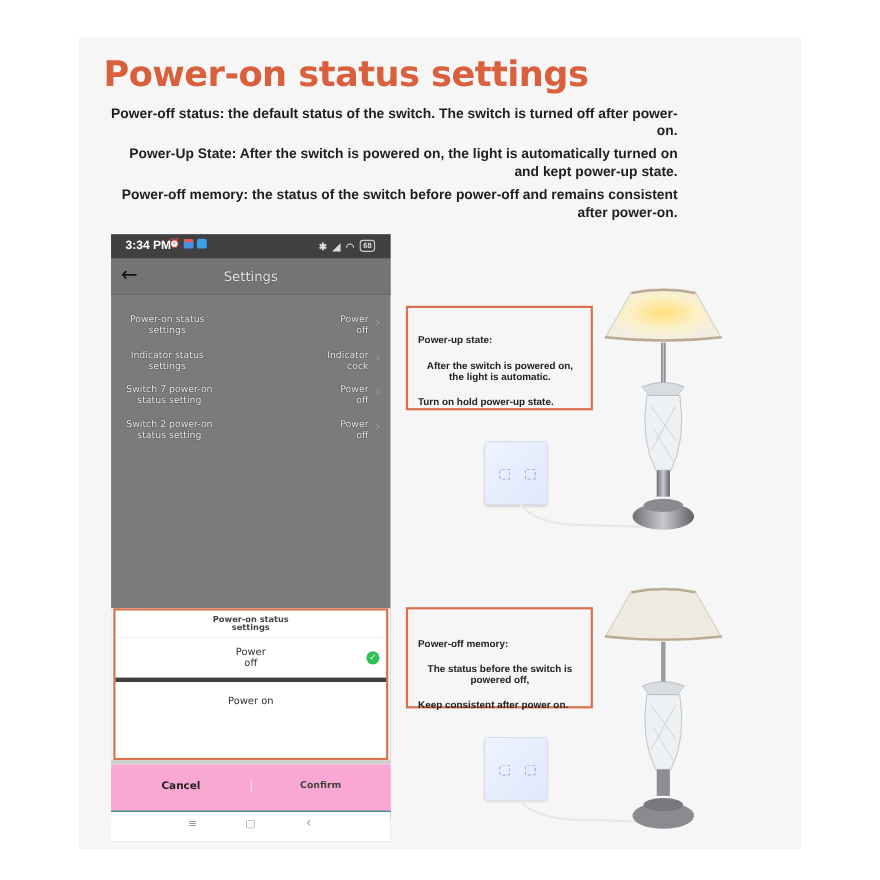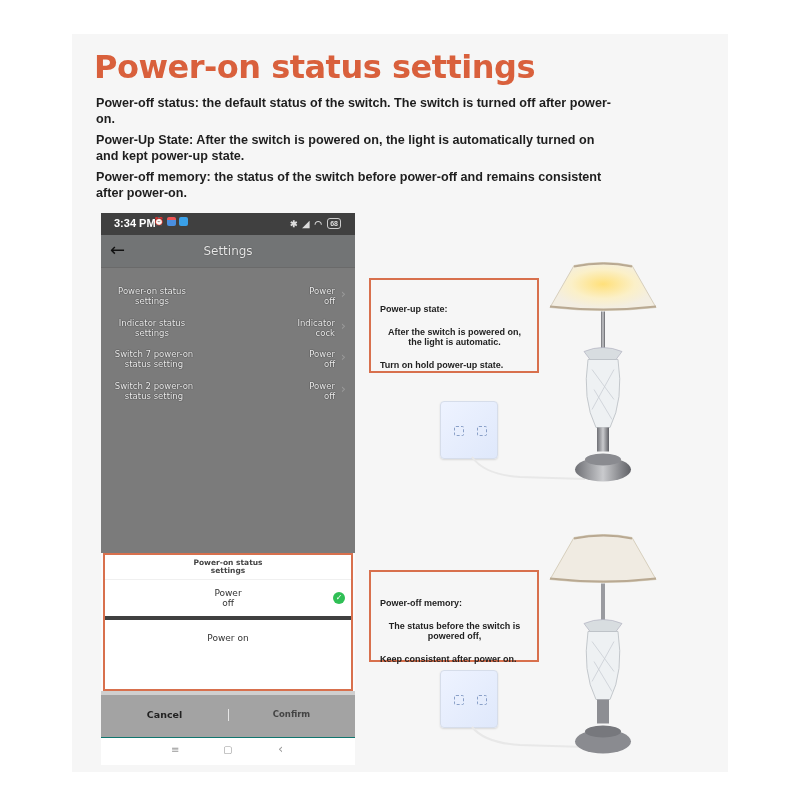--- a/index.html
+++ b/index.html
@@ -13,20 +13,21 @@
   }
   .title {
     position: absolute; left: 22px; top: 14px; margin: 0;
     font-size: 32px; font-weight: 700; color: #d9603c; letter-spacing: -0.5px;
     font-family: "DejaVu Sans", sans-serif;
   }
   .desc {
     position: absolute; left: 24px; width: 520px; margin: 0;
     font-size: 12.6px; font-weight: 700; color: #1e1e1e; line-height: 16px;
     font-family: "Liberation Sans", sans-serif;
+    text-align: right;
   }
   
   .phone {
     position: absolute; left: 101px; top: 213px; width: 254px; height: 552px;
     background: #7b7b7b;
   }
   .statusbar {
     position: absolute; left: 0; top: 0; width: 254px; height: 22px; background: #404040;
     color: #fff; font-size: 11px; font-weight: 700;
     font-family: "Liberation Sans", sans-serif;
@@ -71,21 +72,21 @@
   .option {
     position: absolute; left: 0; width: 246px; height: 36px; border-top: 4px solid #404040;
     display: flex; align-items: center; justify-content: center;
     font-size: 9px; color: #333; text-align: center; line-height: 10px;
   }
   .check {
     position: absolute; right: 6px; top: 12px; width: 12px; height: 12px; border-radius: 50%;
     background: #2fbf55; color: #fff; font-size: 8px; line-height: 12px; text-align: center;
   }
   .sheet-sep { position: absolute; left: 0; top: 138px; width: 254px; height: 4px; background: #cfcfcf; }
-  .actions { position: absolute; left: 0; top: 142px; width: 254px; height: 42px; background: #a3a3a3; border-bottom: 6px solid #0f766e; }
+  .actions { position: absolute; left: 0; top: 142px; width: 254px; height: 42px; background: #f9a8d4; border-bottom: 6px solid #0f766e; }
   .btn-cancel { position: absolute; left: 0; width: 127px; top: 14px; text-align: center; font-size: 9.5px; font-weight: 700; color: #222; }
   .btn-confirm { position: absolute; left: 127px; width: 127px; top: 14px; text-align: center; font-size: 8.5px; font-weight: 700; color: #444; }
   .act-div { position: absolute; left: 127px; top: 14px; width: 1px; height: 12px; background: #e6e6e6; }
   .navbar { position: absolute; left: 0; top: 185px; width: 254px; height: 27px; background: #fff; }
   .nav-ico { position: absolute; top: 6px; font-size: 10px; color: #999; }
 
   
   .callout {
     position: absolute; left: 369px; width: 170px; border: 2px solid #d8704d; background: #f6f6f6;
     font-size: 9px; font-weight: 700; color: #222; line-height: 10.5px;
@@ -187,21 +188,21 @@
     </div>
   </div>
 </div>
 
 <div class="callout" style="top:278px;height:95px">
   <p>Power-up state:</p>
   <p class="tight">After the switch is powered on, the light is automatic.</p>
   <p>Turn on hold power-up state.</p>
 </div>
 
-<div class="callout" style="top:570px;height:92px;padding-top:14px">
+<div class="callout" style="top:552px;height:92px;padding-top:14px">
   <p>Power-off memory:</p>
   <p class="tight">The status before the switch is powered off,</p>
   <p>Keep consistent after power on.</p>
 </div>
 
 <div class="switch-panel" style="left:440px;top:401px">
   <span class="touch-key" style="left:13px"></span>
   <span class="touch-key" style="left:36px"></span>
 </div>
 <svg class="cable" style="left:470px;top:455px" width="120" height="30">

